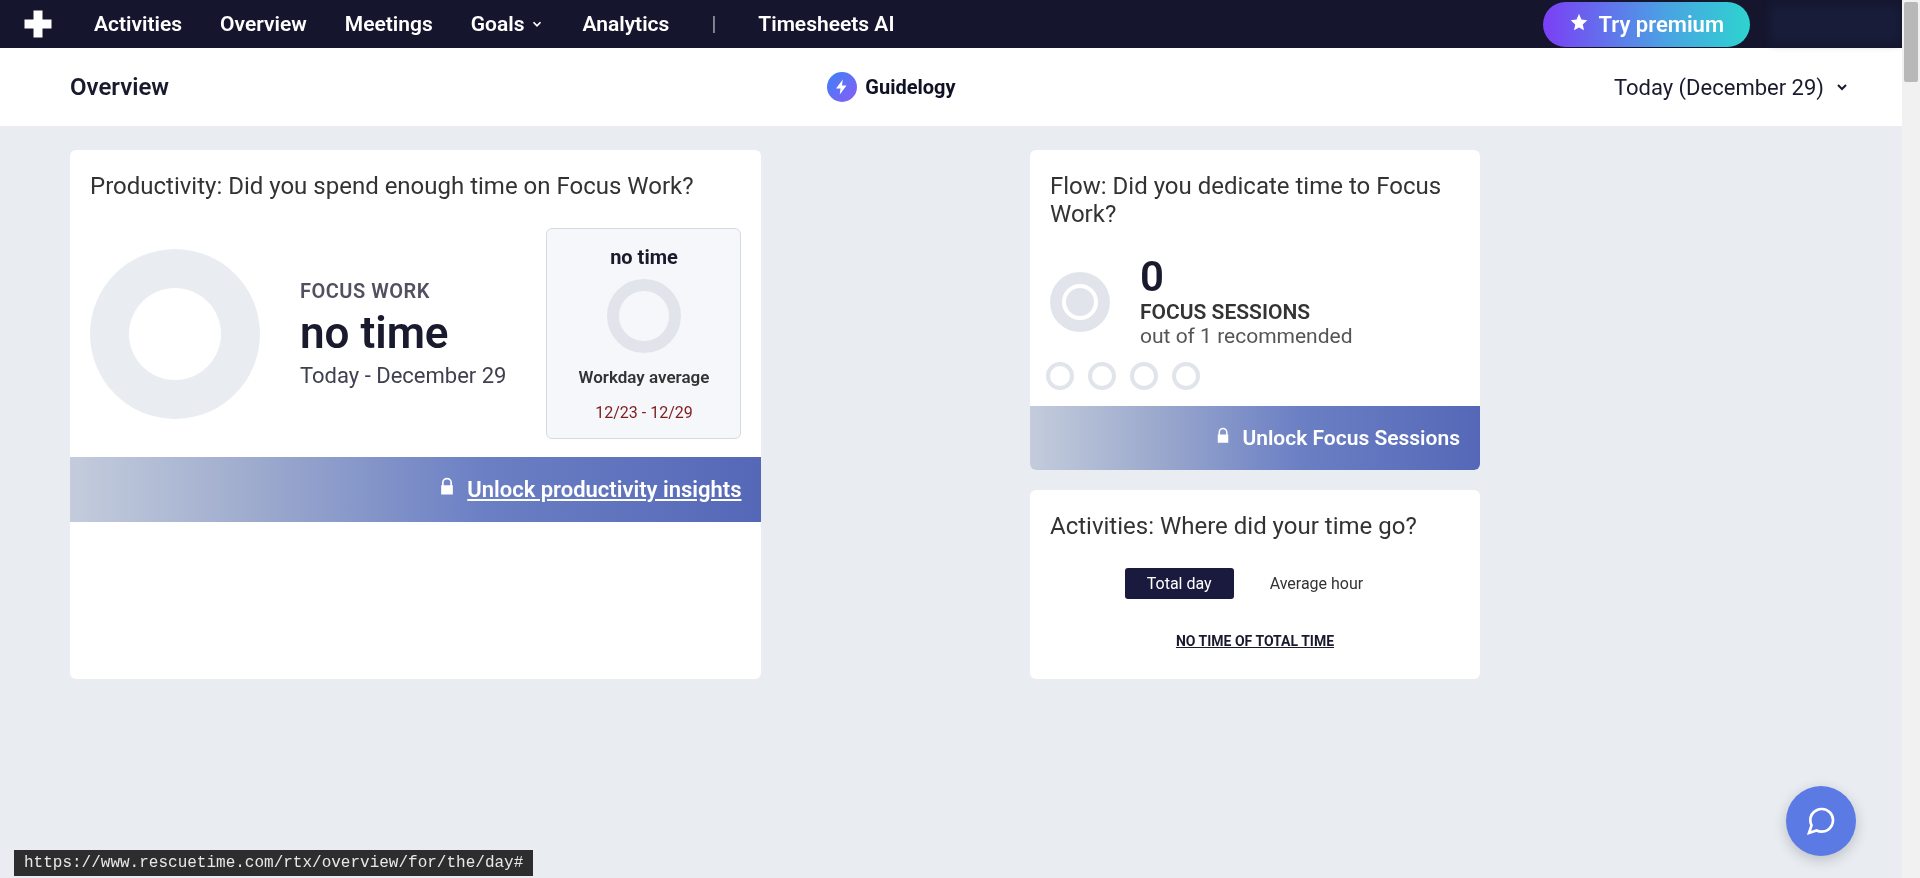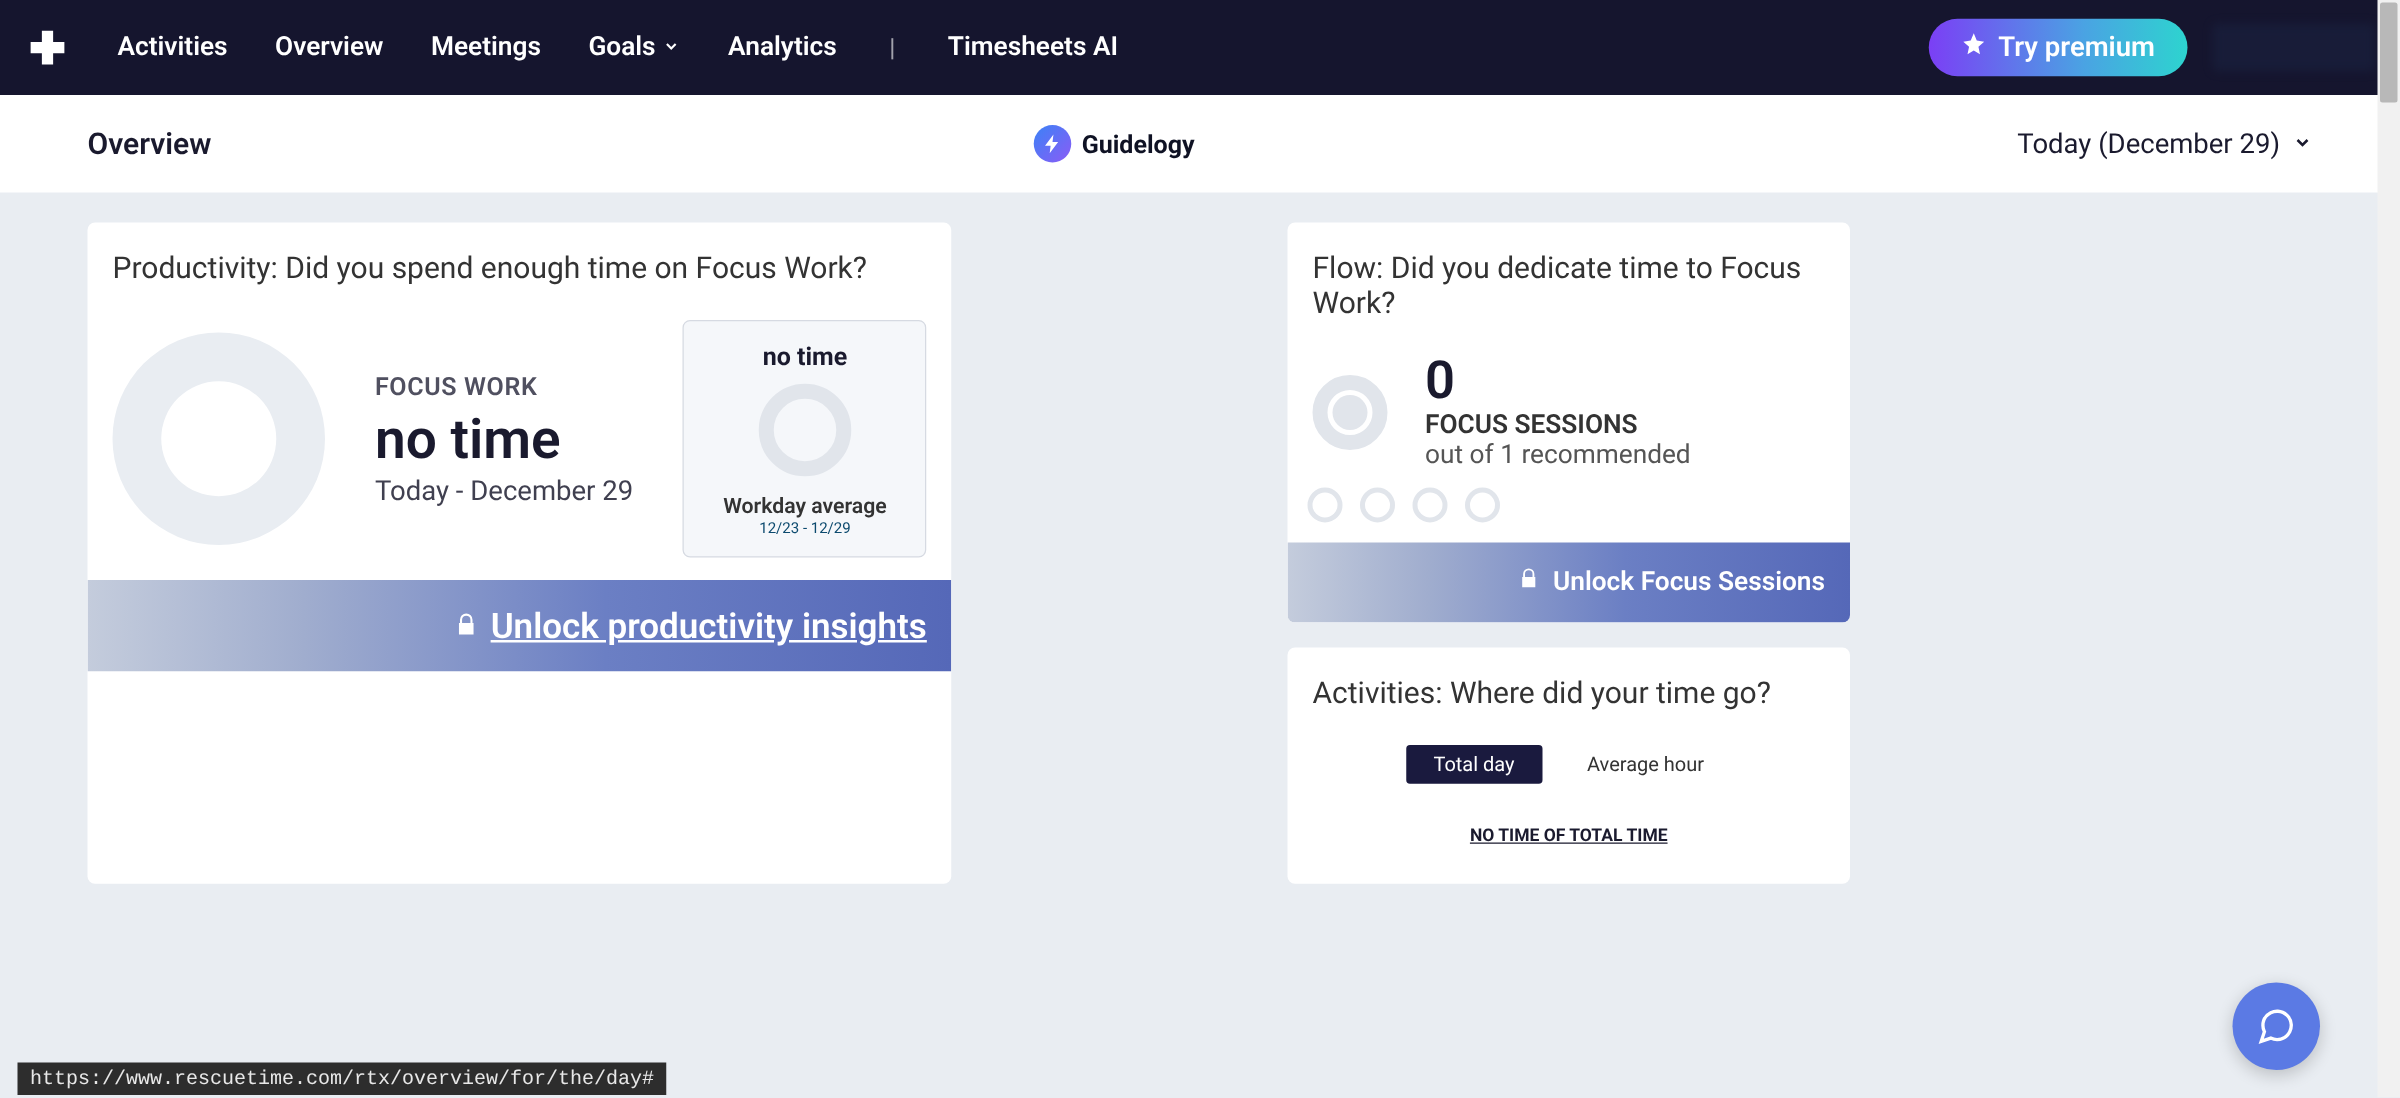--- a/index.html
+++ b/index.html
@@ -1,17 +1,17 @@
 <!DOCTYPE html>
 <html><head>
 <meta charset="utf-8">
 <style>
 *{margin:0;padding:0;box-sizing:border-box;font-family:-apple-system,BlinkMacSystemFont,"Segoe UI",Roboto,sans-serif}
 body{background:#e9edf2;width:1920px;height:878px;overflow:hidden;position:relative}
-.topnav{background:#15152e;height:76px;display:flex;align-items:center;padding:0 20px;justify-content:space-between}
+.topnav{background:#15152e;height:48px;display:flex;align-items:center;padding:0 20px;justify-content:space-between}
 .nav-left{display:flex;align-items:center;gap:38px}
 .logo{width:36px;height:36px;display:flex;align-items:center;justify-content:center}
 .nav-item{color:#fff;font-size:21px;font-weight:600;cursor:pointer;display:flex;align-items:center;gap:6px}
 .nav-sep{color:#fff;font-size:20px;opacity:.6;padding:0 4px}
 .nav-right{display:flex;align-items:center;gap:20px}
 .try-premium{background:linear-gradient(90deg,#7b3ff5 0%,#4aa3e3 60%,#2dd4cf 100%);color:#fff;border:none;border-radius:28px;padding:10px 26px;font-size:22px;font-weight:600;display:flex;align-items:center;gap:10px;cursor:pointer}
 .user-blur{width:130px;height:38px;background:#1a2240;border-radius:4px;filter:blur(4px);opacity:.6}
 .subheader{background:#fff;height:78px;display:flex;align-items:center;justify-content:space-between;padding:0 70px}
 .page-title{font-size:24px;font-weight:600;color:#1a1a2e}
 .brand{display:flex;align-items:center;gap:8px;font-size:20px;font-weight:700;color:#0f1224}
@@ -26,22 +26,22 @@
 .big-donut{width:170px;height:170px;border-radius:50%;background:#e9edf2;display:flex;align-items:center;justify-content:center}
 .big-donut::after{content:"";width:92px;height:92px;border-radius:50%;background:#fff}
 .prod-center{flex:1}
 .prod-label{font-size:20px;letter-spacing:.5px;color:#505060;font-weight:600}
 .prod-value{font-size:44px;font-weight:600;color:#1a1a2e;margin:4px 0}
 .prod-sub{font-size:22px;color:#404050}
 .avg-box{width:195px;border:1px solid #d6dae2;border-radius:6px;background:#f5f7fa;padding:16px 10px;text-align:center}
 .avg-val{font-size:20px;font-weight:700;color:#1a1a2e;margin-bottom:10px}
 .small-donut{width:74px;height:74px;border-radius:50%;border:12px solid #e1e5eb;margin:0 auto 14px}
 .avg-l1{font-size:17px;font-weight:600;color:#333}
-.avg-l2{font-size:12px;color:#0c4a6e;margin-top:0}
-.unlock-bar{background:linear-gradient(90deg,#c4ccdc 0%,#a0adce 25%,#6b7fc4 60%,#5568b8 100%);color:#fff;padding:20px 20px;text-align:center;display:flex;justify-content:flex-end;align-items:center;gap:10px;font-size:28px;font-weight:600;cursor:pointer}
+.avg-l2{font-size:16px;color:#7f1d1d;margin-top:16px}
+.unlock-bar{background:linear-gradient(90deg,#c4ccdc 0%,#a0adce 25%,#6b7fc4 60%,#5568b8 100%);color:#fff;padding:20px 20px;text-align:center;display:flex;justify-content:flex-end;align-items:center;gap:10px;font-size:22px;font-weight:600;cursor:pointer}
 .unlock-bar span.link{text-decoration:underline}
 .unlock-bar-sm{background:linear-gradient(90deg,#c4ccdc 0%,#a0adce 25%,#6b7fc4 60%,#5568b8 100%);color:#fff;padding:20px 20px;text-align:right;display:flex;justify-content:flex-end;align-items:center;gap:10px;font-size:21px;font-weight:600;cursor:pointer}
 .flow-body{display:flex;align-items:center;padding:10px 20px 22px;gap:30px}
 .flow-donut{width:60px;height:60px;border-radius:50%;border:12px solid #e1e5eb;background:#fff;position:relative;flex-shrink:0}
 .flow-donut::after{content:"";position:absolute;inset:4px;border-radius:50%;background:#e1e5eb}
 .flow-right{flex:1}
 .flow-num{font-size:42px;font-weight:600;color:#1a1a2e;line-height:1}
 .flow-lab{font-size:21px;font-weight:600;color:#333;margin-top:2px}
 .flow-sub{font-size:21px;color:#555}
 .flow-dots{display:flex;gap:14px;margin-left:16px;margin-top:-8px;padding-bottom:16px}

